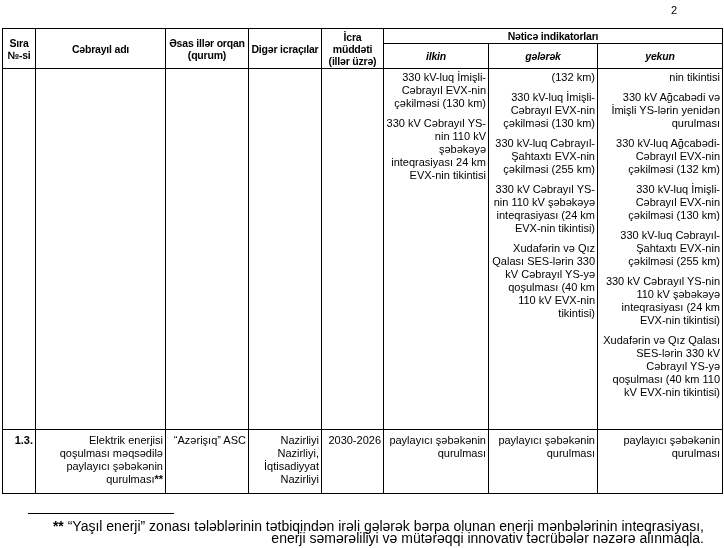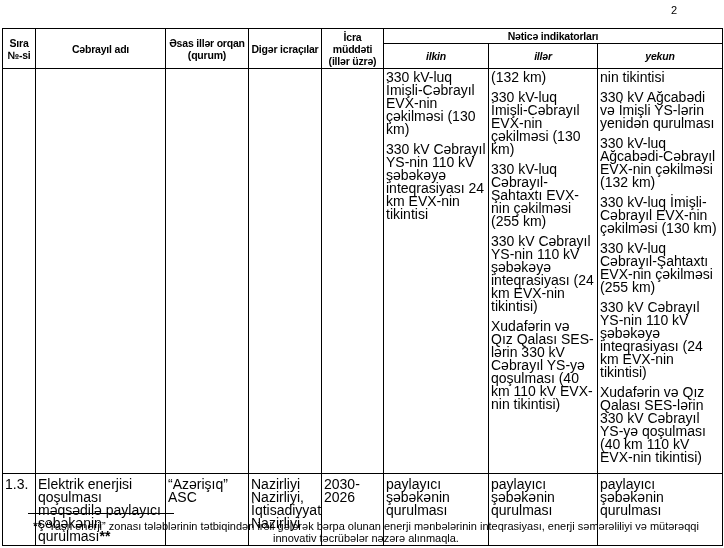--- a/index.html
+++ b/index.html
@@ -35,51 +35,51 @@
   .plan th {
     font-weight: bold;
     font-size: 10.5px;
     line-height: 12px;
     text-align: center;
     vertical-align: middle;
     padding: 1px;
     letter-spacing: -0.2px;
   }
   .plan td {
-    font-size: 14px;
+    font-size: 11px;
     line-height: 13px;
-    text-align: left;
+    text-align: right;
     vertical-align: top;
     padding: 2px 2px;
   }
   tr.hdr-group th { height: 14px; }
   tr.hdr-sub th { height: 25px; font-style: italic; }
   tr.row-cont td { height: 361px; }
   tr.row-13 td { height: 64px; padding-top: 4px; }
   .ind p { margin: 0 0 7px 0; }
-  .cell-no { font-weight: normal; margin-top: 11px; }
+  .cell-no { font-weight: bold; margin-top: 11px; }
   .cell-name { text-align: left; padding-left: 5px; padding-right: 4px; }
   .cell-name .marker { font-weight: bold; }
   .cell-period { padding-left: 10px; padding-right: 10px; }
   .footnote {
     position: absolute;
     top: 513px;
     left: 28px;
     width: 676px;
   }
   .footnote-rule {
     width: 146px;
     height: 0;
     border-top: 1px solid #000;
     margin-bottom: 7px;
   }
   .footnote-text {
-    font-size: 11px;
+    font-size: 14px;
     line-height: 11.5px;
-    text-align: center;
+    text-align: right;
   }
   .footnote-text .marker { font-weight: bold; }
 </style>
 </head>
 <body>
 
 <div class="page-number">2</div>
 
 <table class="plan">
   <colgroup>
@@ -96,21 +96,21 @@
     <tr class="hdr-group">
       <th rowspan="2">Sıra №-si</th>
       <th rowspan="2">Cəbrayıl adı</th>
       <th rowspan="2">Əsas illər orqan (qurum)</th>
       <th rowspan="2">Digər icraçılar</th>
       <th rowspan="2">İcra müddəti (illər üzrə)</th>
       <th colspan="3">Nəticə indikatorları</th>
     </tr>
     <tr class="hdr-sub">
       <th>ilkin</th>
-      <th>illər</th>
+      <th>gələrək</th>
       <th>yekun</th>
     </tr>
   </thead>
   <tbody>
     <tr class="row-cont">
       <td></td>
       <td></td>
       <td></td>
       <td></td>
       <td></td>

